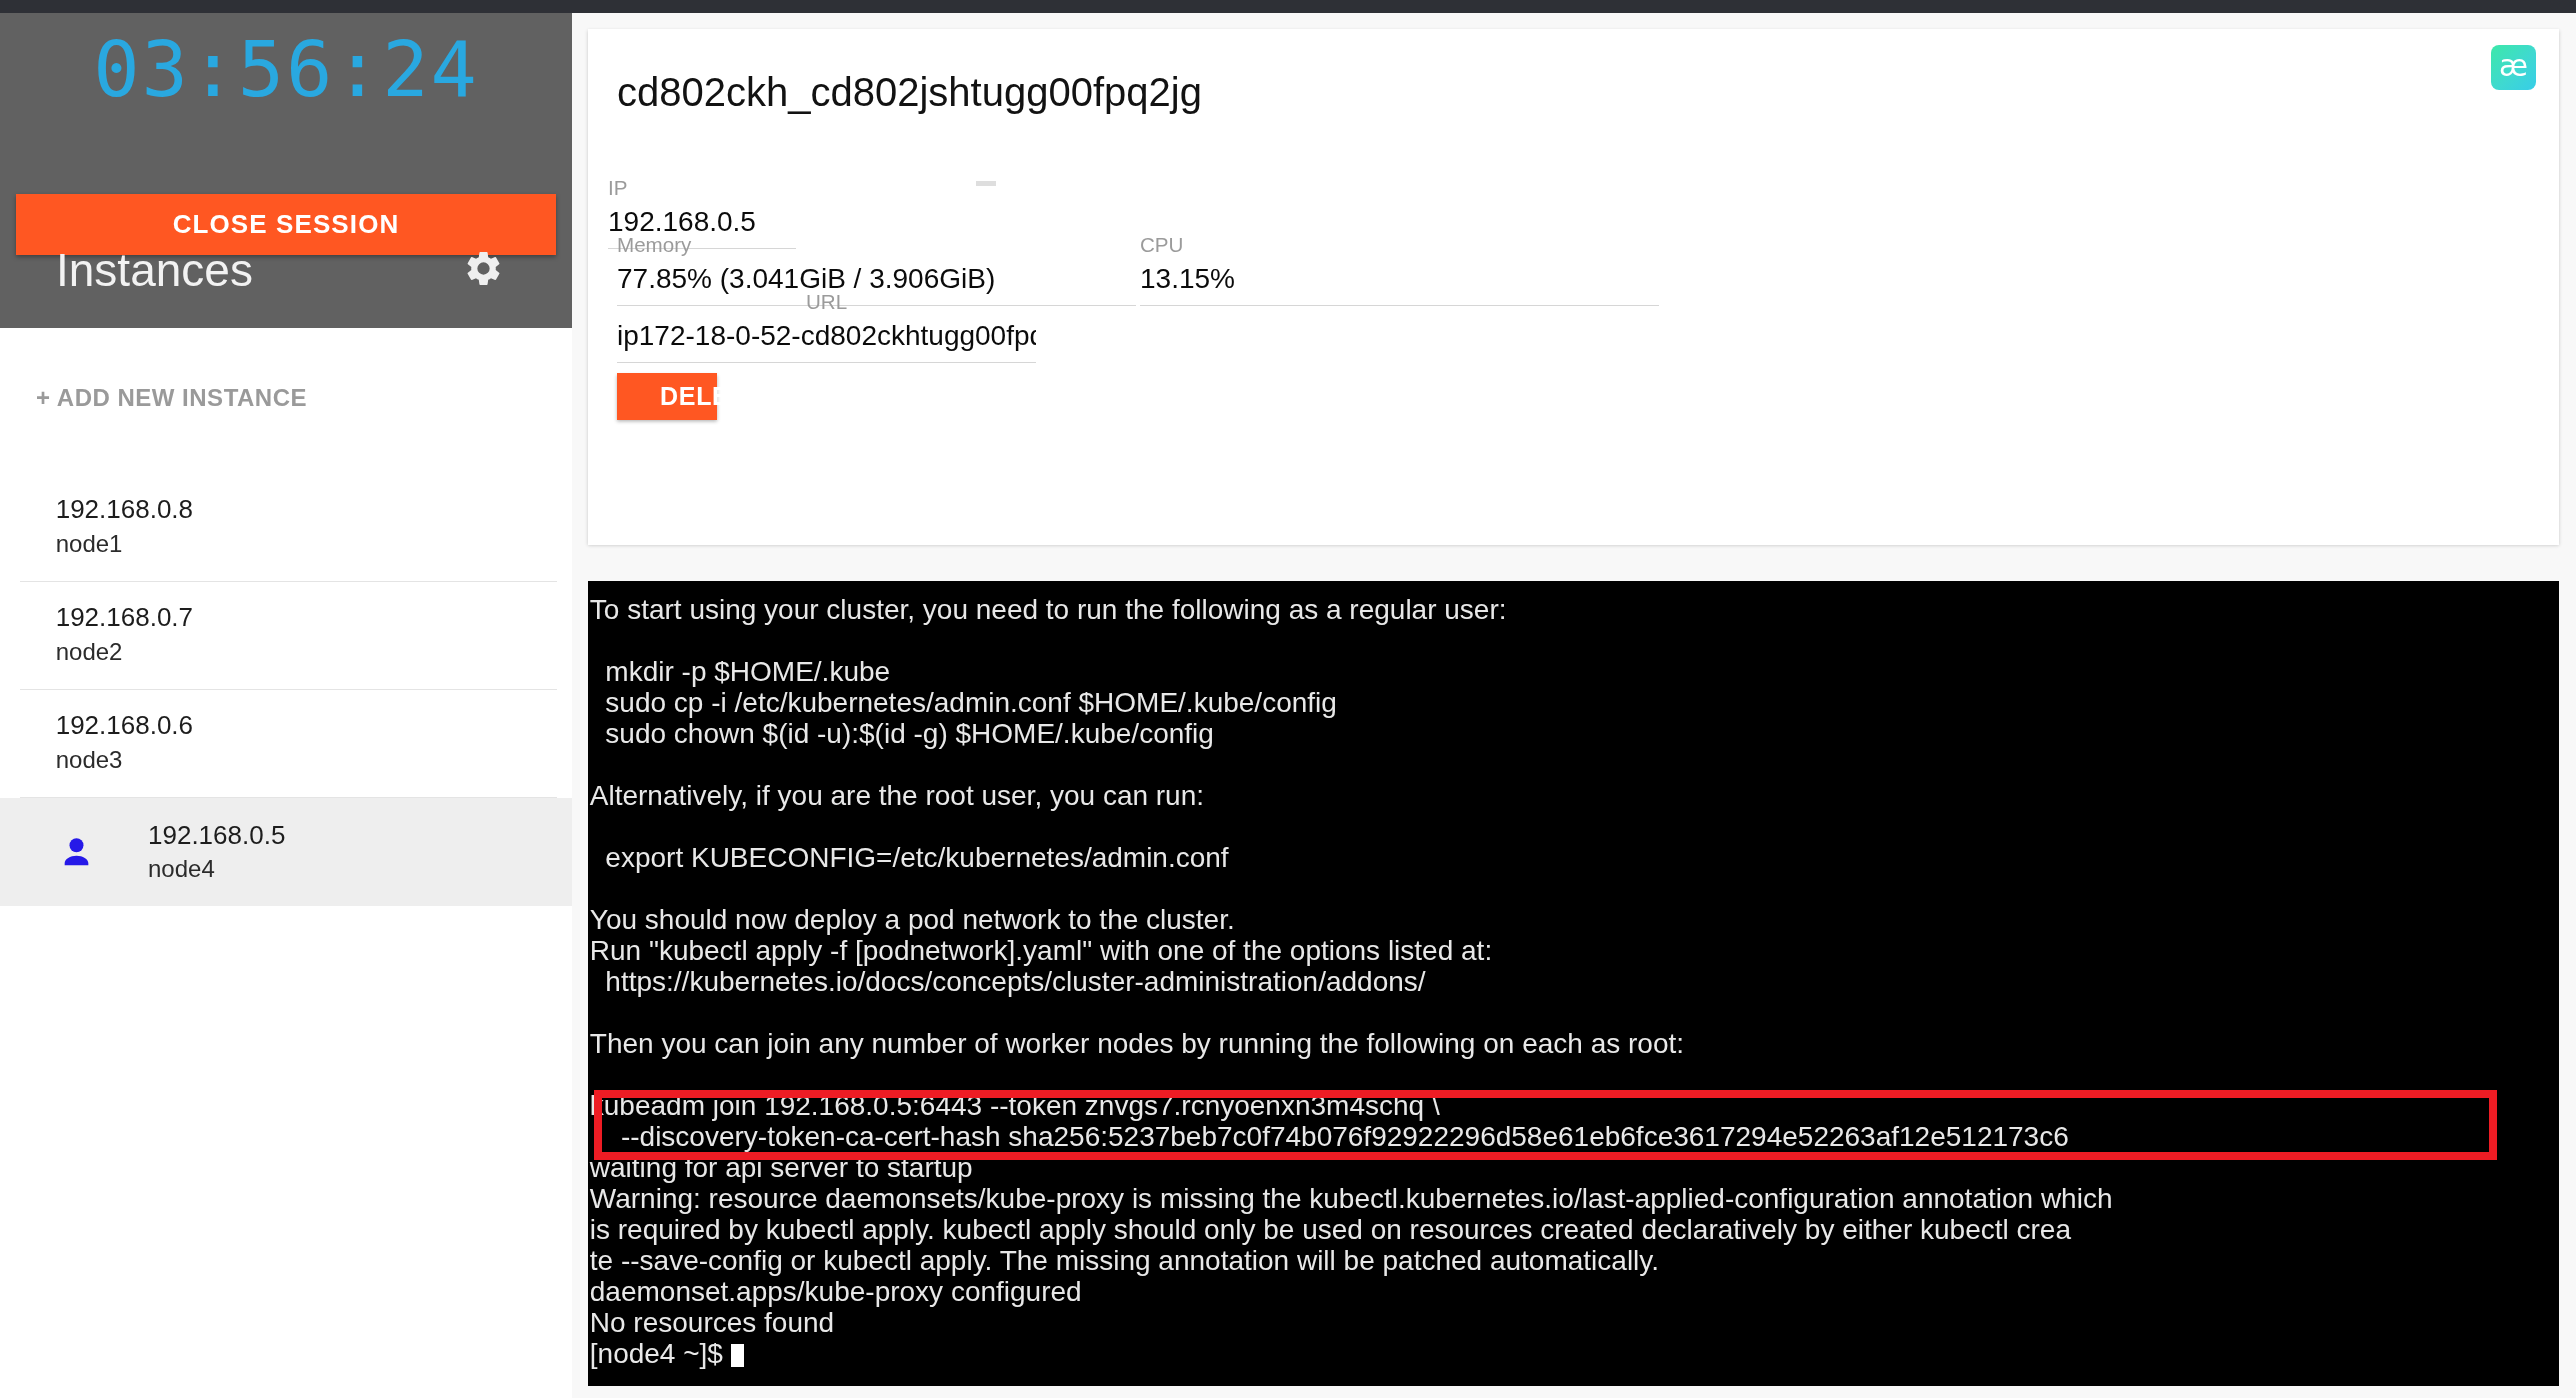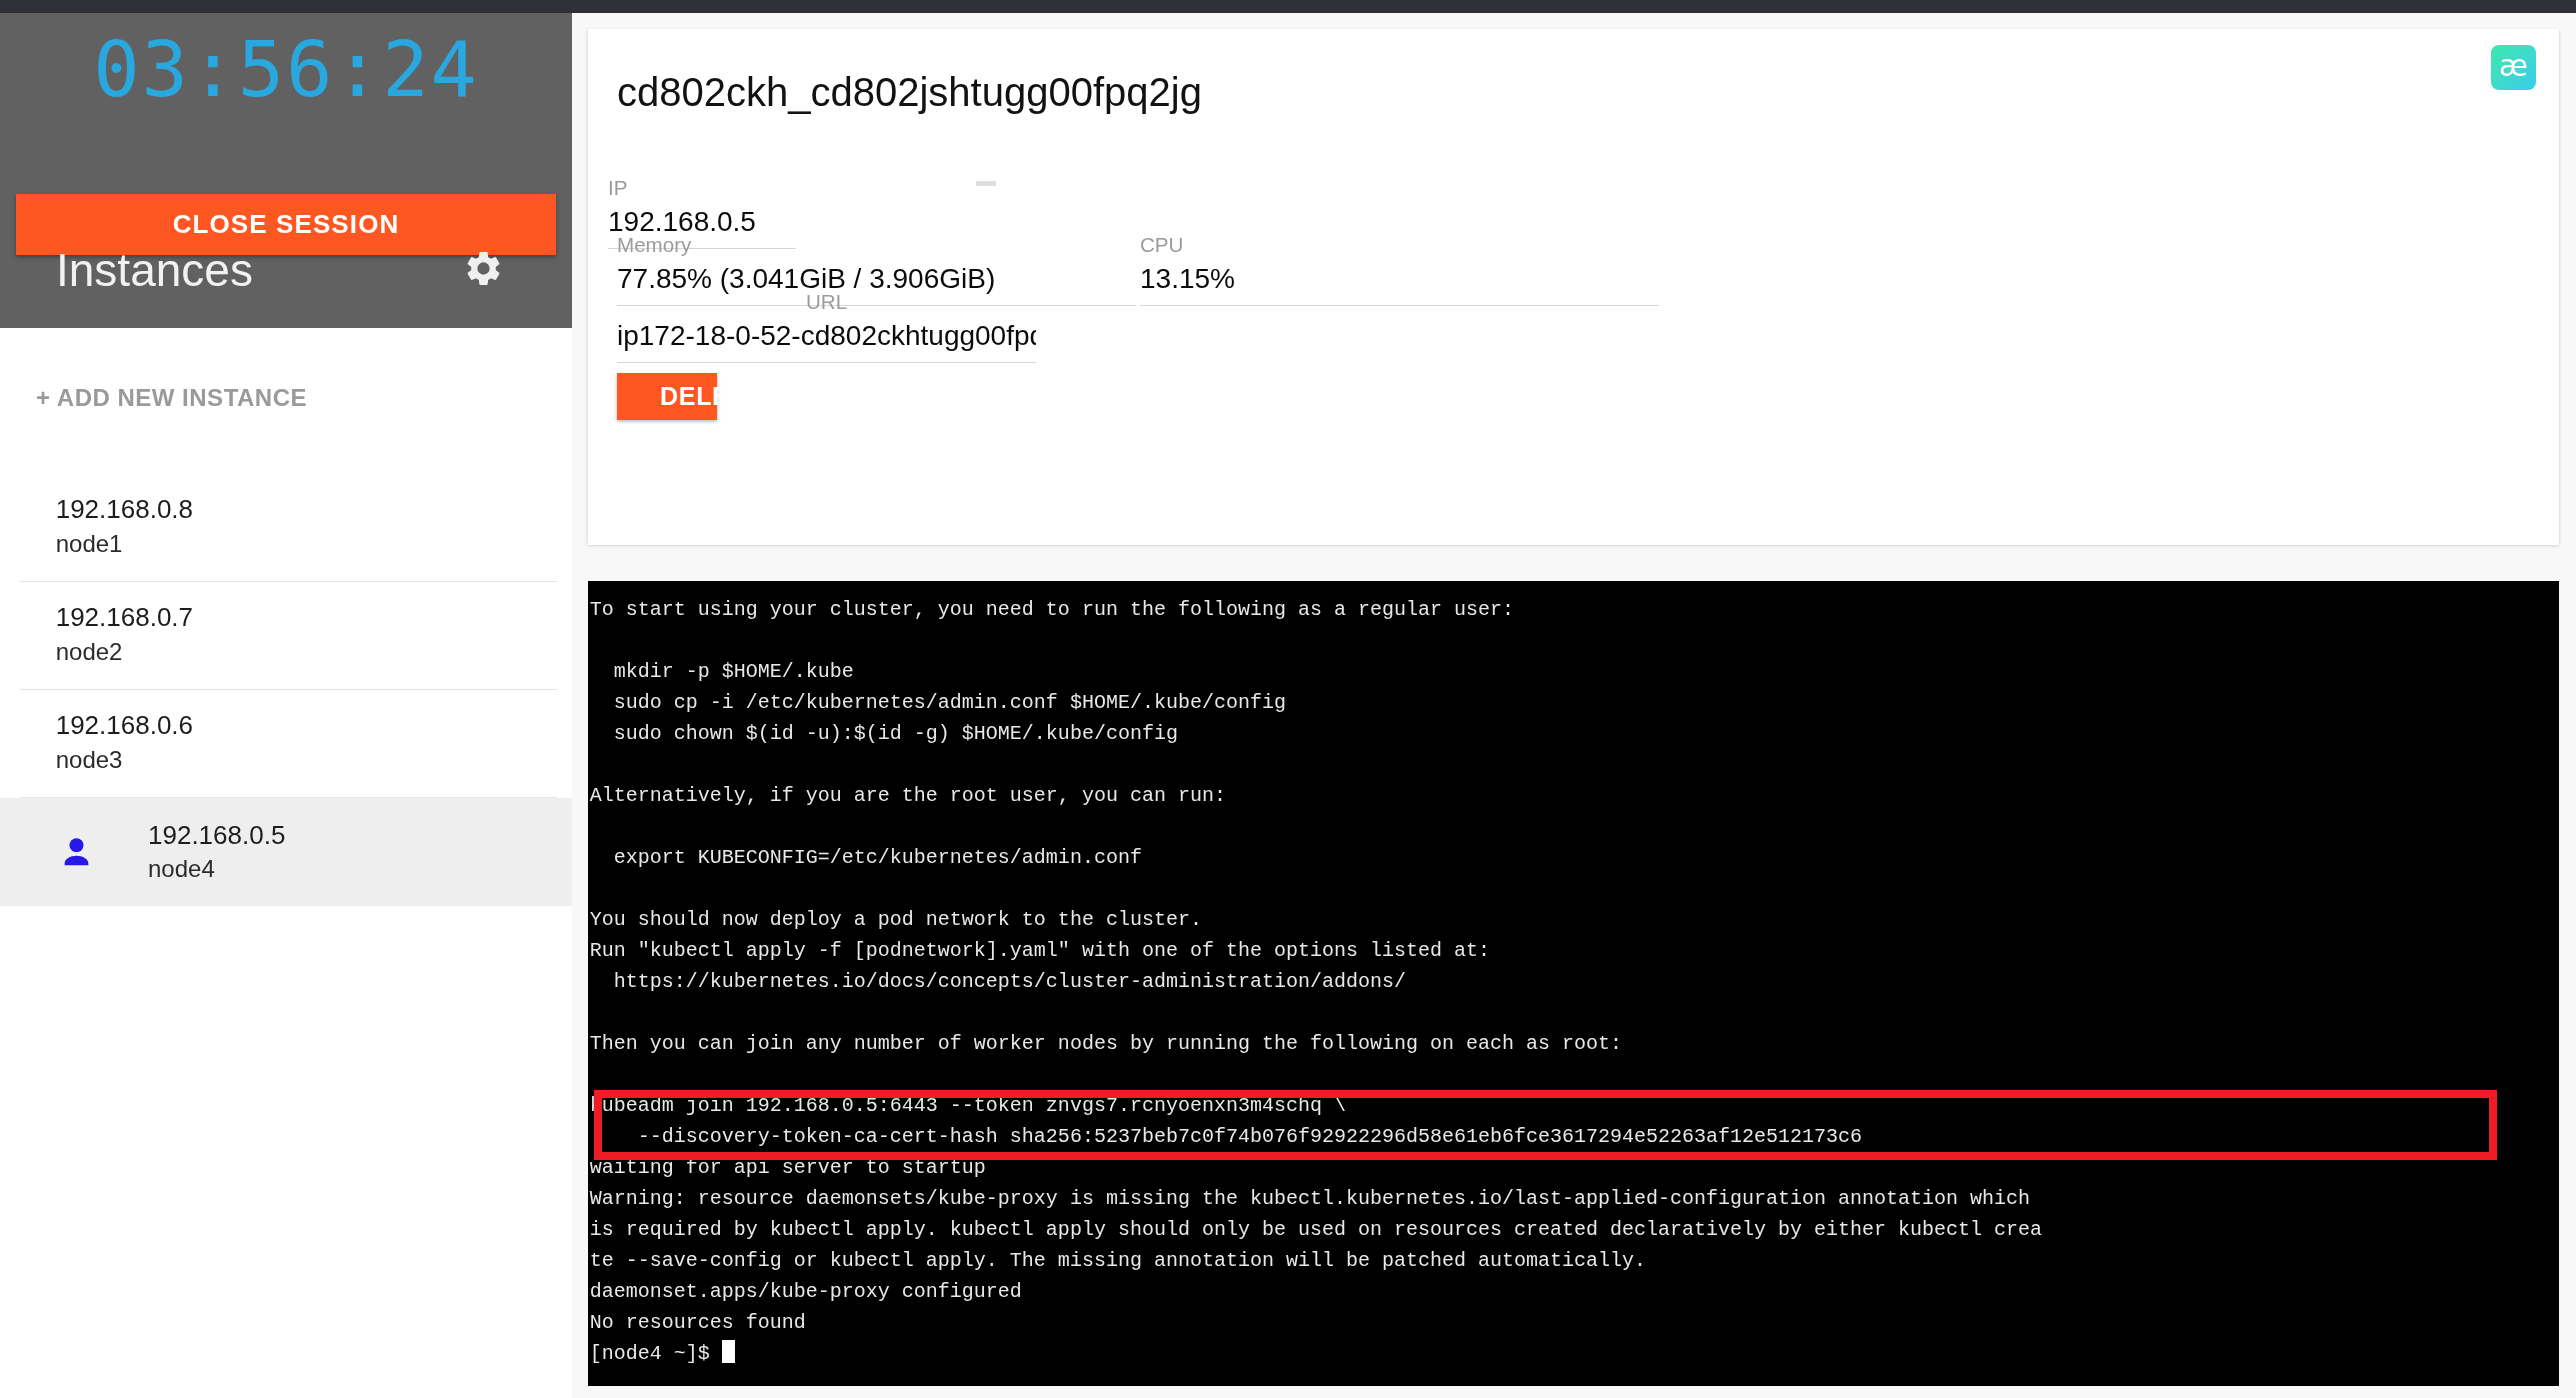--- a/index.html
+++ b/index.html
@@ -157,22 +157,22 @@
 
   
   .terminal {
     position: absolute; left: 16px; top: 568px;
     width: 1971px; height: 805px;
     background: #000000;
     overflow: hidden;
   }
   .term-inner {
     position: absolute; left: 1.8px; top: 12.5px;
-    font-family: Liberation Mono, monospace;
-    font-size: 20px;
+    font-family: Liberation Sans, sans-serif;
+    font-size: 28px;
     line-height: 31px;
     color: #e8e8e8;
     white-space: pre;
     letter-spacing: 0px;
   }
   .cursor {
     display: inline-block;
     width: 13.4px; height: 23px;
     background: #ffffff;
     vertical-align: -4.5px;

